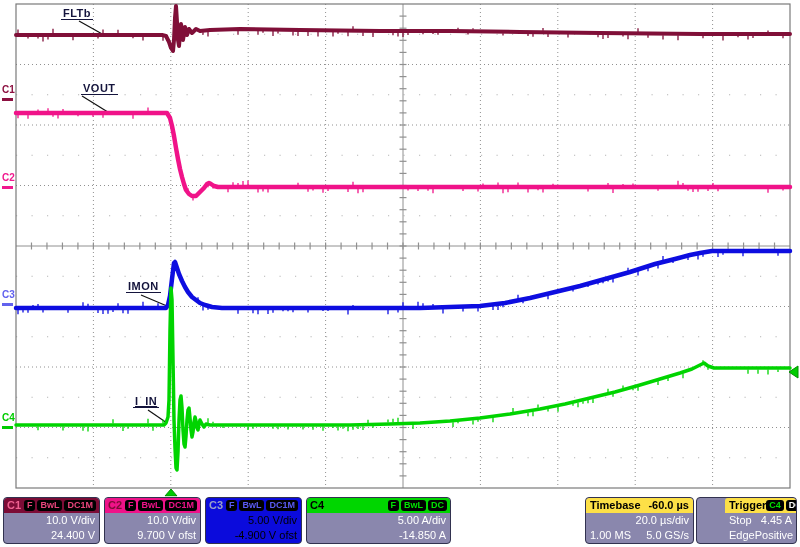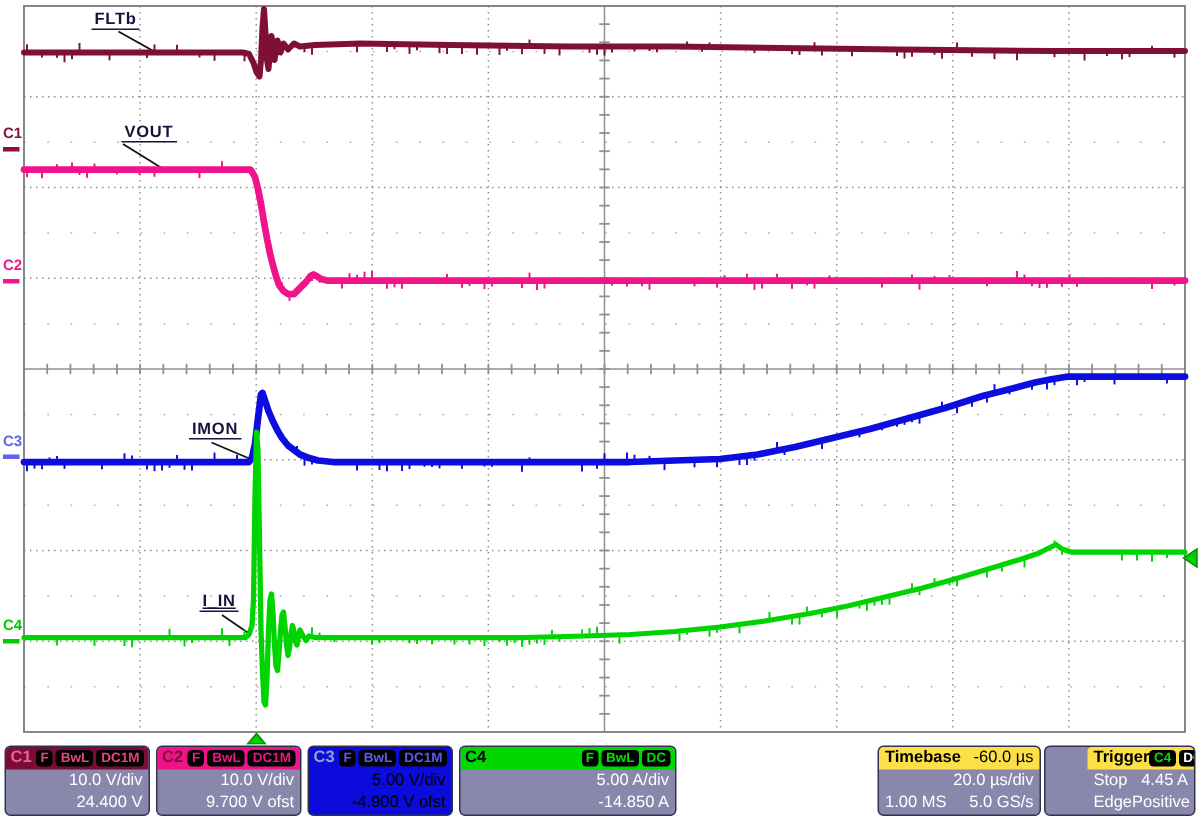--- a/index.html
+++ b/index.html
@@ -31,21 +31,21 @@
   .box.c3{background:#0b0bdc;}
   .box.c3 .chhead{background:#0b0bdc;color:#9aa0c9;}
   .box.c3 .badge{color:#5a5af2;}
   .box.c3 .chline{color:#000000;}
   .box.c4 .chhead{background:#00d600;color:#000000;}
   .box.c4 .badge{color:#00e000;}
 
   .thead{height:15px;display:flex;align-items:center;justify-content:space-between;
     padding:0 4px;font-size:11px;color:#000;background:#fde047;line-height:15px;
     border-radius:3px 3px 0 0;font-weight:bold;}
-  .thead .hval{font-weight:normal;}
+  .thead .hval{font-weight:bold;}
   .tline{font-size:11px;color:#fff;line-height:15px;padding:0 4px;white-space:nowrap;}
   .tline.right{text-align:right;}
   .tline.split{display:flex;justify-content:space-between;}
   .thead .badges{gap:2px;}
 </style>
 </head>
 <body>
 
 <div id="screen">
 

